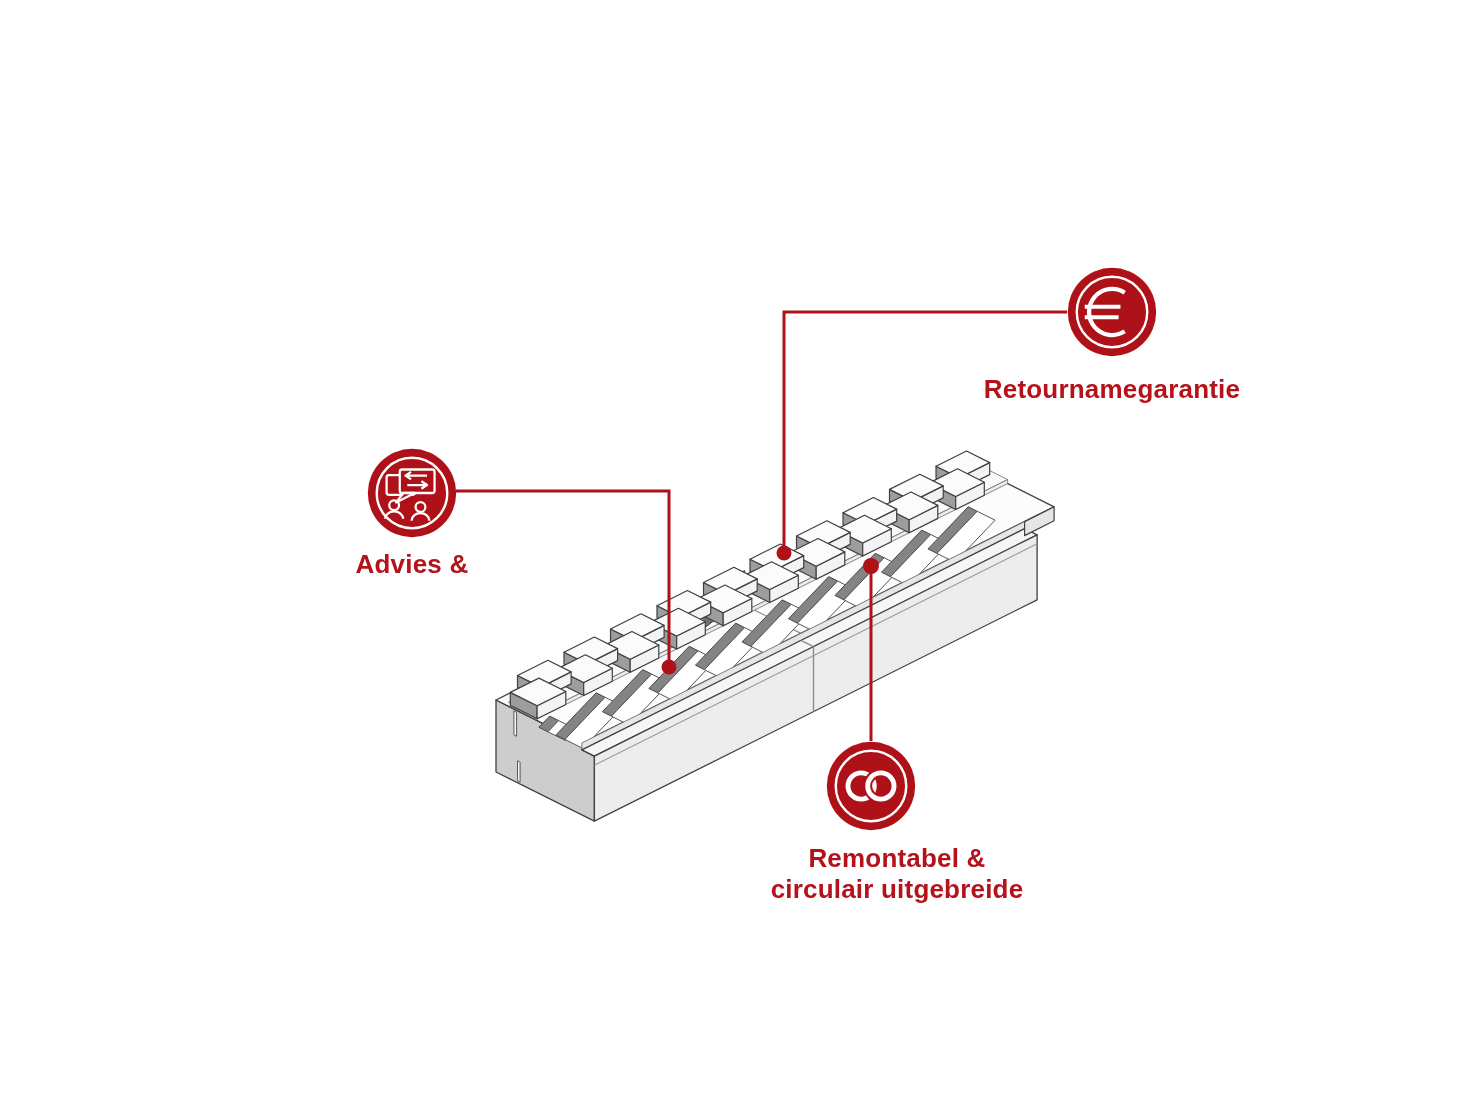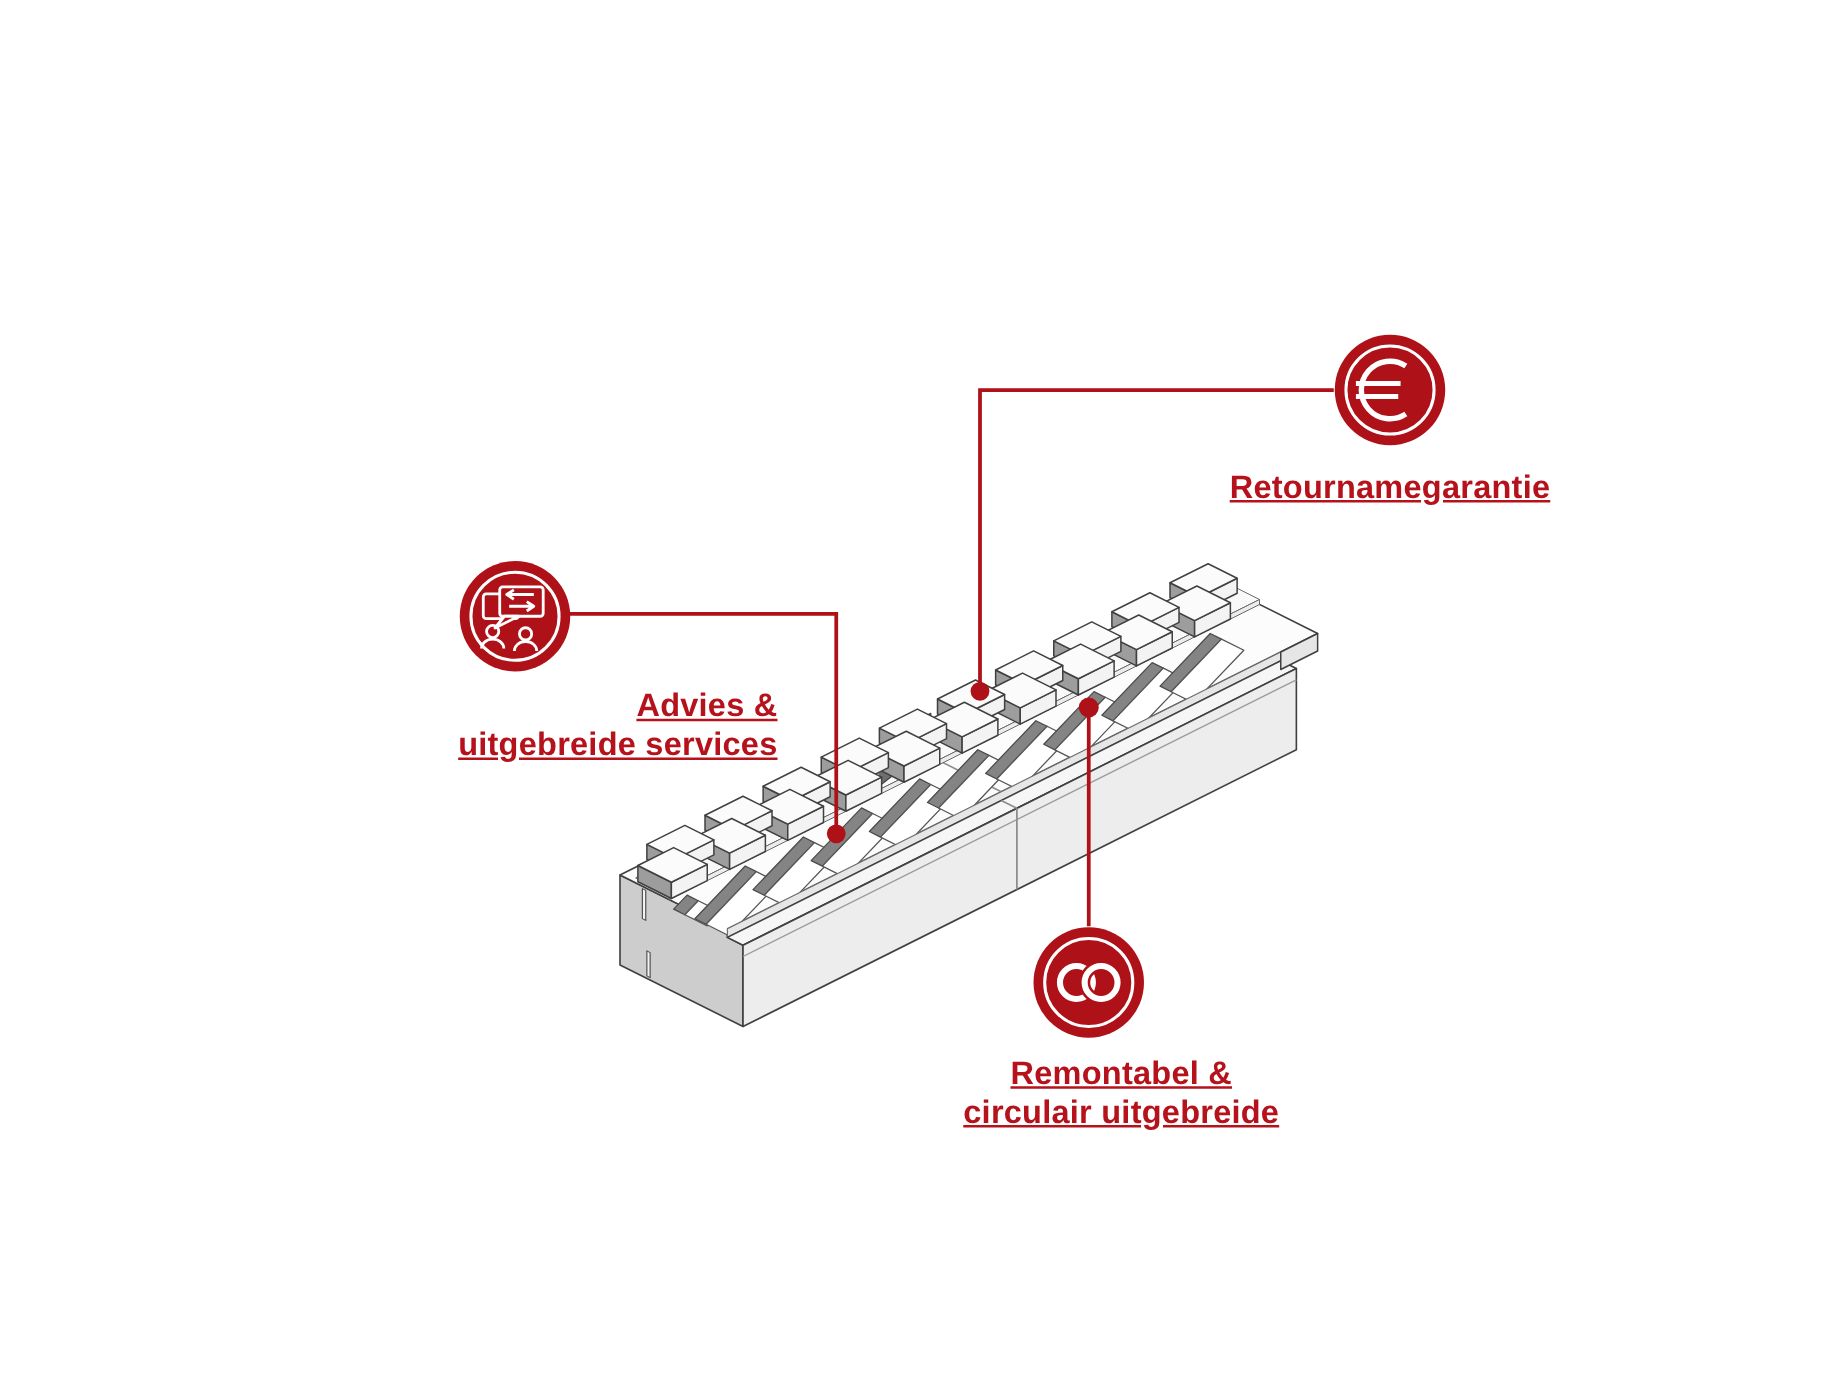--- a/index.html
+++ b/index.html
@@ -13,23 +13,22 @@
   .scene{position:absolute;left:0;top:0;}
   .icon{position:absolute;width:94px;height:94px;}
   .callout-label{
     position:absolute;width:420px;
     text-align:center;
     font-weight:700;
     font-size:26px;
     line-height:31px;
     color:var(--text-color,#B5121B);
     letter-spacing:0.2px;
-    text-decoration:underline;
   }
-  .label-advies{left:202px;top:549px;text-align:right;}
+  .label-advies{left:202px;top:549px;}
   .label-retour{left:902px;top:374px;}
   .label-remontabel{left:687px;top:843px;}
 </style>
 </head>
 <body>
 
 <div class="figure">
 
   <svg class="scene" id="beam-scene" width="1472" height="1104" viewBox="0 0 1472 1104">
       <g>
@@ -178,21 +177,20 @@
     <circle r="37.5" fill="none" stroke="#ffffff" stroke-width="2.6"></circle>
     <g fill="none">
       <circle cx="-10.5" cy="0" r="14" stroke="#ffffff" stroke-width="5.2"></circle>
       <circle cx="10.5" cy="0" r="14" stroke="var(--accent,#AE1117)" stroke-width="9.5"></circle>
       <circle cx="10.5" cy="0" r="14" stroke="#ffffff" stroke-width="5.2"></circle>
     </g>
   </svg>
 
   <div class="callout-label label-advies">
     <div>Advies &amp;</div>
-    <div>uitgebreide services</div>
   </div>
   <div class="callout-label label-retour">
     <div>Retournamegarantie</div>
   </div>
   <div class="callout-label label-remontabel">
     <div>Remontabel &amp;</div>
     <div>circulair uitgebreide</div>
   </div>
 
 </div>

